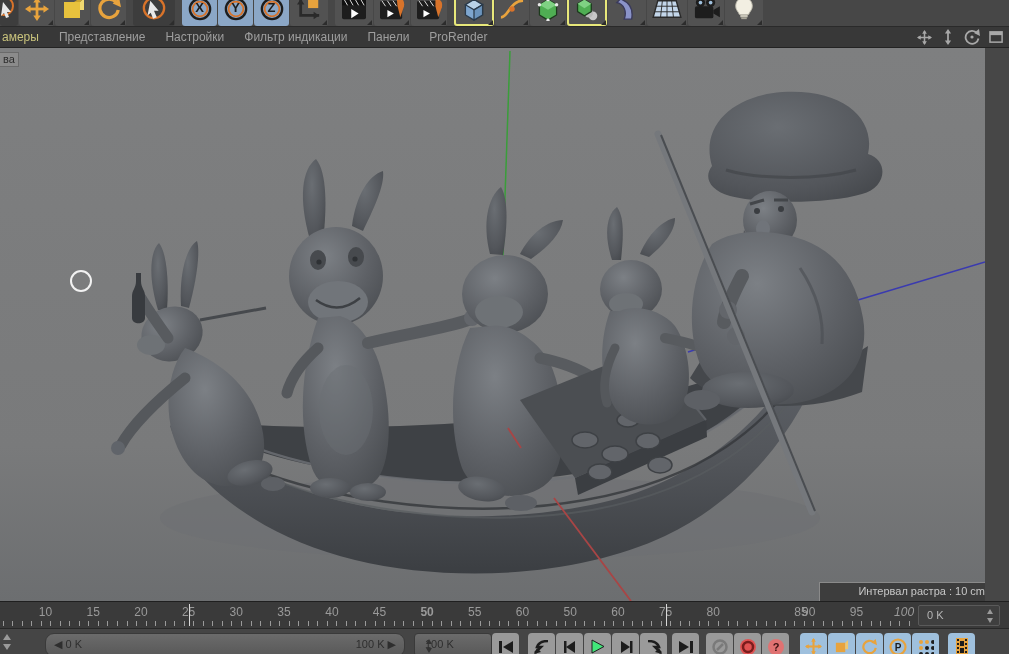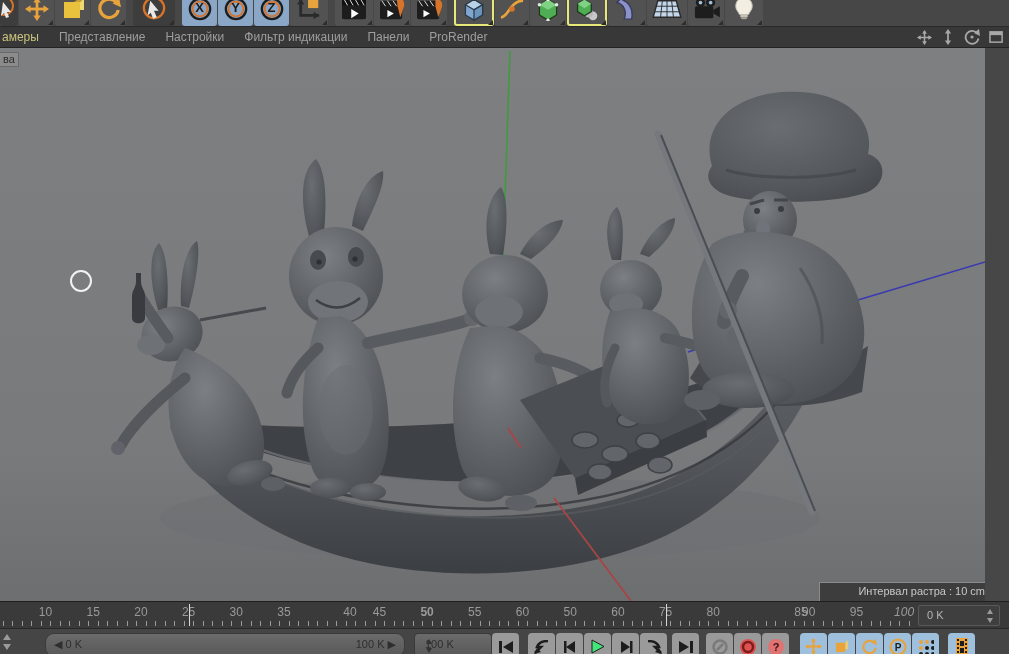--- a/index.html
+++ b/index.html
@@ -498,21 +498,21 @@
   </div>
 
   <div id="ruler">
     <div id="ruler-scale">
         <div class="ruler-label" style="left: 45.5px;">10</div>
         <div class="ruler-label" style="left: 93.2px;">15</div>
         <div class="ruler-label" style="left: 140.9px;">20</div>
         <div class="ruler-label" style="left: 188.6px;">25</div>
         <div class="ruler-label" style="left: 236.3px; text-align: center;">30</div>
         <div class="ruler-label" style="left: 284px;">35</div>
-        <div class="ruler-label" style="left: 350px;">40</div>
+        <div class="ruler-label" style="left: 332px;">40</div>
         <div class="ruler-label" style="left: 379.4px;">45</div>
         <div class="ruler-label" style="left: 427.1px; font-weight: bold;">50</div>
         <div class="ruler-label" style="left: 474.8px;">55</div>
         <div class="ruler-label" style="left: 522.5px;">60</div>
         <div class="ruler-label" style="left: 570.2px;">50</div>
         <div class="ruler-label" style="left: 617.9px;">60</div>
         <div class="ruler-label" style="left: 665.6px;">75</div>
         <div class="ruler-label" style="left: 713.3px;">80</div>
         <div class="ruler-label" style="left: 761px; margin-left: 40px;">85</div>
         <div class="ruler-label" style="left: 808.7px;">90</div>

